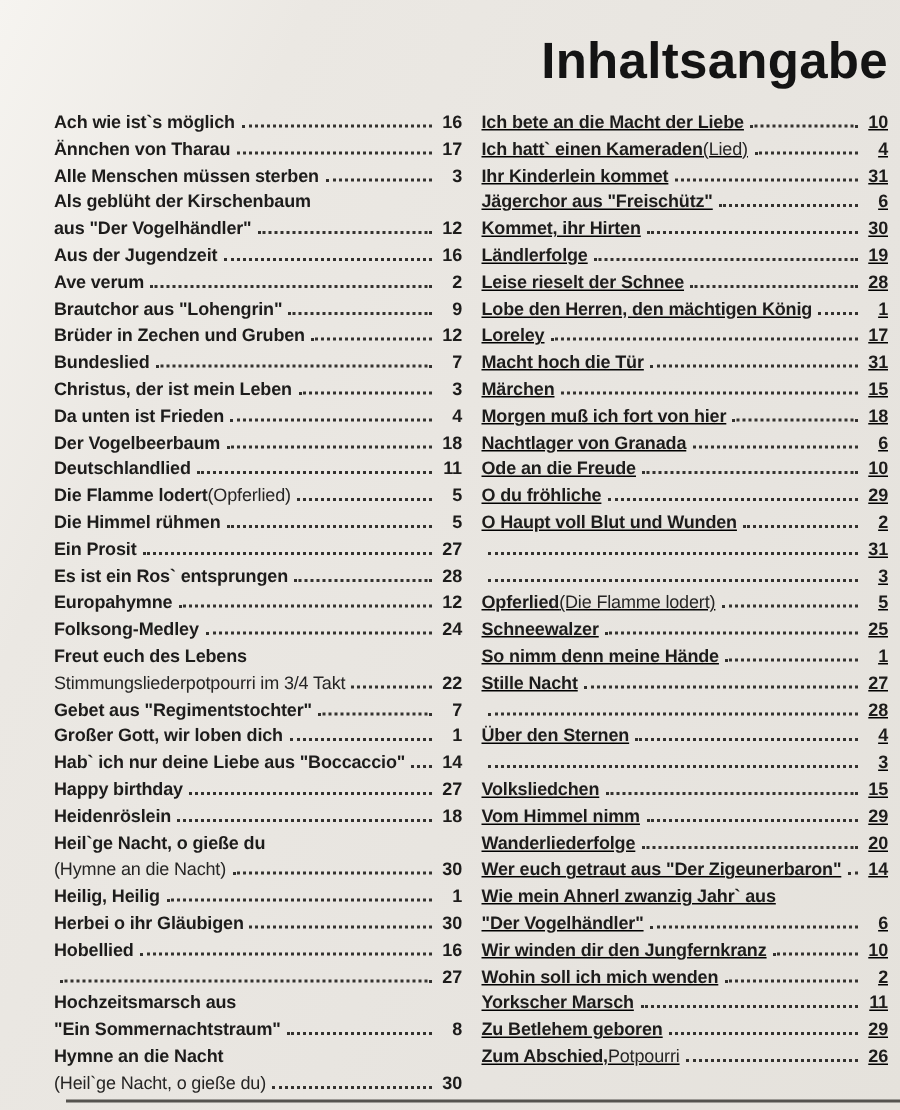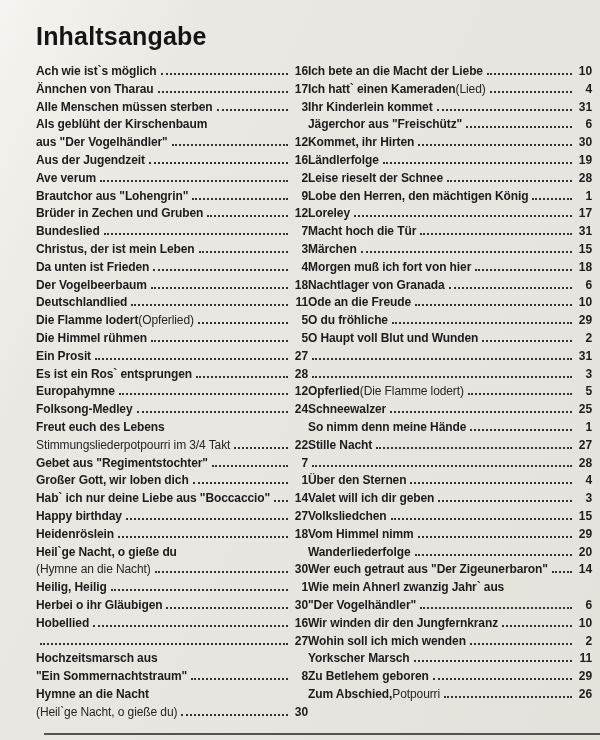--- a/index.html
+++ b/index.html
@@ -7,27 +7,27 @@
     width:600px;height:740px;overflow:hidden;
     font-family:"Liberation Sans","DejaVu Sans",sans-serif;
     background:#e9e6e1;
   }
   .paper{
     position:relative;width:600px;height:740px;box-sizing:border-box;
     background:linear-gradient(115deg,#f6f4f0 0%,#ebe8e3 22%,#e7e4df 70%,#e5e2dc 100%);
     padding:20px 8px 0 36px;
   }
   .page-title{
-    font-size:25px;font-weight:bold;color:#141414;
-    letter-spacing:0.2px;margin:2px 0 12px 0;
-  }
-  .cols{display:flex;gap:0;}
+    font-size:34px;font-weight:bold;color:#141414;
+    letter-spacing:0.2px;margin:2px 0 12px 0;text-align:right;
+  }
+  .cols{display:flex;gap:13px;}
   .col{display:flex;flex-direction:column;}
   .col-left{width:272px;flex:0 0 auto;}
-  .col-right{flex:1 1 auto;min-width:0;}
+  .col-right{flex:1 1 auto;min-width:0;text-decoration:underline;}
   .toc-row{
     display:flex;align-items:baseline;white-space:nowrap;
     height:17.8px;line-height:17.8px;
     font-size:12px;font-weight:bold;color:#1d1c1b;
     letter-spacing:-0.1px;
   }
   .toc-row .label{flex:0 0 auto;}
   .toc-row .light{font-weight:400;color:#262524;}
   .leader{
     flex:1 1 0;min-width:0;align-self:baseline;
@@ -337,21 +337,20 @@
         <div class="toc-row">
           <span class="leader"></span>
           <span class="pagenum">28</span>
         </div>
         <div class="toc-row">
           <span class="label">Über den Sternen</span>
           <span class="leader"></span>
           <span class="pagenum">4</span>
         </div>
         <div class="toc-row">
-          <span class="label">Valet will ich dir geben</span>
           <span class="leader"></span>
           <span class="pagenum">3</span>
         </div>
         <div class="toc-row">
           <span class="label">Volksliedchen</span>
           <span class="leader"></span>
           <span class="pagenum">15</span>
         </div>
         <div class="toc-row">
           <span class="label">Vom Himmel nimm</span>

